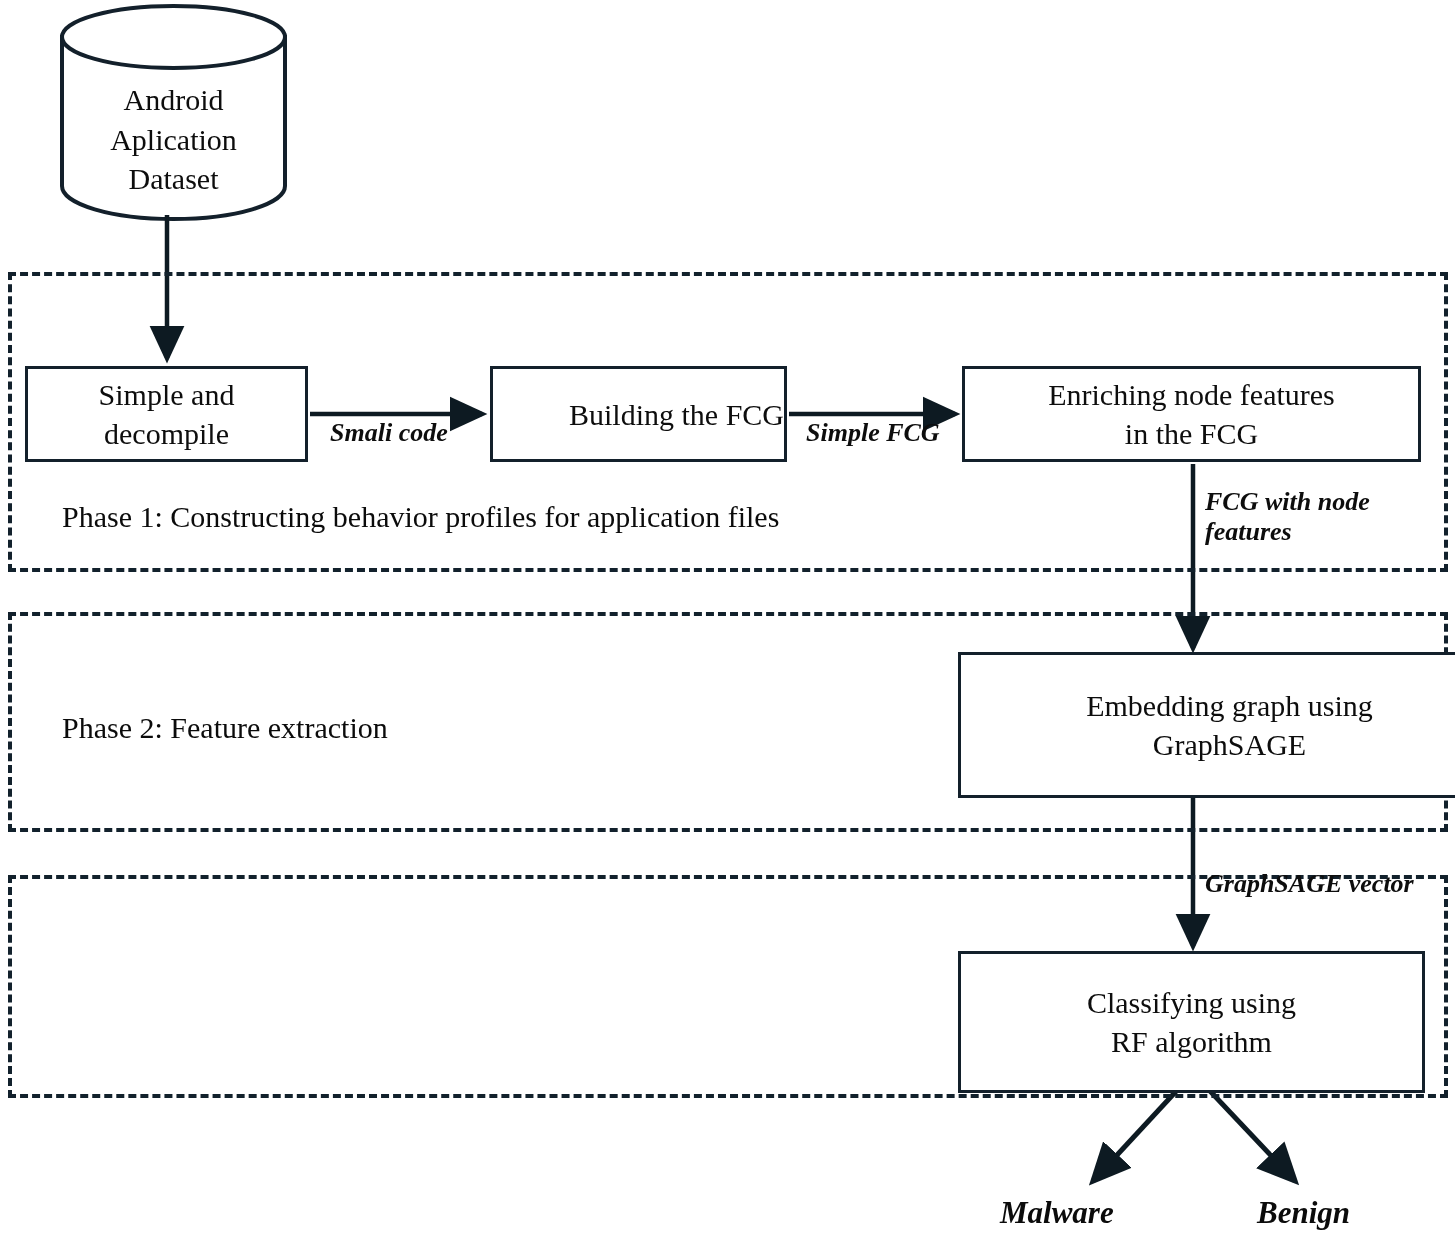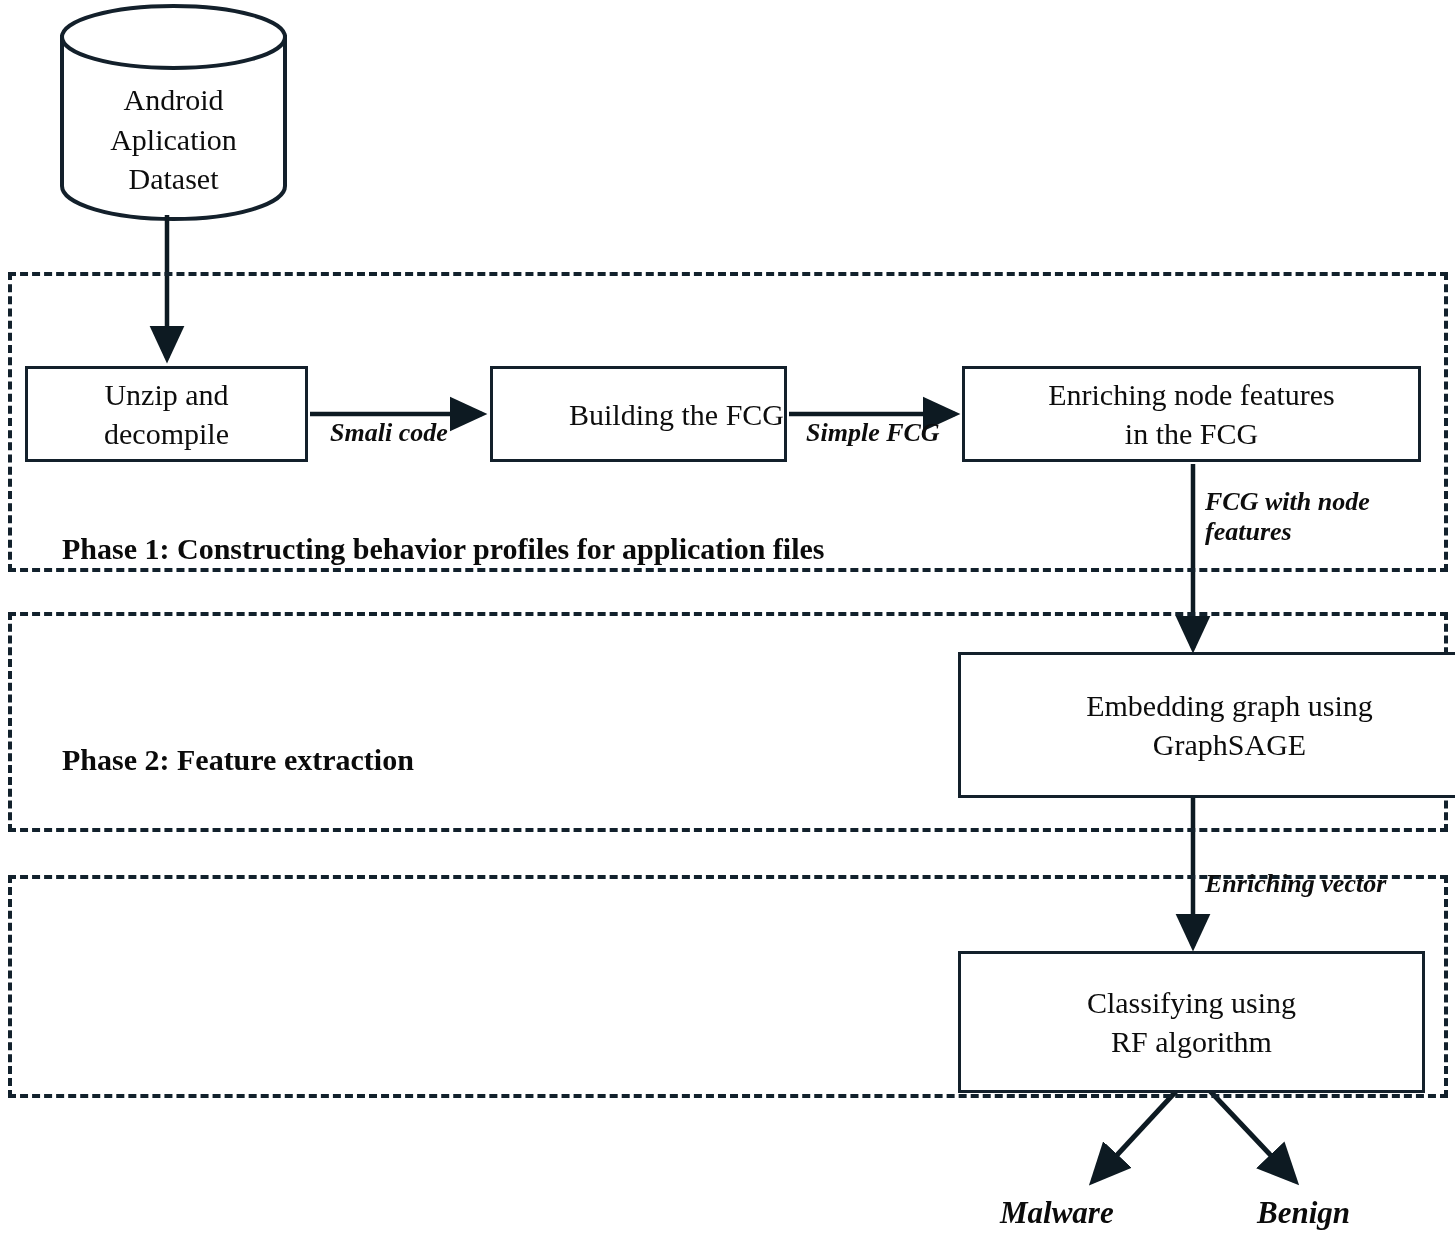--- a/index.html
+++ b/index.html
@@ -52,26 +52,25 @@
     font-weight: 700;
     font-size: 26px;
     line-height: 1.18;
     color: #0d0d0d;
     background: transparent;
     z-index: 7;
     white-space: pre-line;
   }
   .phase-label {
     position: absolute;
-    font-weight: 700;
+    font-weight: 400;
     font-size: 30px;
     color: #0b0b0b;
     z-index: 6;
     white-space: nowrap;
-    margin-top: 32px;
   }
   .outcome-label {
     position: absolute;
     font-weight: 700;
     font-size: 31px;
     color: #0b0b0b;
     z-index: 6;
     white-space: nowrap;
     font-style: italic;
   }
@@ -120,21 +119,21 @@
   </svg>
 
   <div class="cyl-label" style="left:62px; top:80px; width:223px;">
     <span>Android</span>
     <span>Aplication</span>
     <span>Dataset</span>
   </div>
 
   <div class="node-box" style="left:25px; top:366px; width:283px; height:96px;">
     <div>
-      <span>Unzip and</span>
+      <span>Simple and</span>
       <span>decompile</span>
     </div>
   </div>
 
   <div class="node-box" style="left:490px; top:366px; width:297px; height:96px;justify-content:flex-end;">
     <div>
       <span>Building the FCG</span>
     </div>
   </div>
 
@@ -166,21 +165,21 @@
   <div class="edge-label" style="left:806px; top:387px;">
     <span>Simple FCG</span>
   </div>
 
   <div class="edge-label" style="left:1205px; top:456px; width:205px;">
     <span>FCG with node</span>
     <span>features</span>
   </div>
 
   <div class="edge-label" style="left:1205px; top:838px;">
-    <span>Enriching vector</span>
+    <span>GraphSAGE vector</span>
   </div>
 
   <div class="phase-label" style="left:62px; top:500px;">
     <span>Phase 1: Constructing behavior profiles for application files</span>
   </div>
 
   <div class="phase-label" style="left:62px; top:711px;">
     <span>Phase 2: Feature extraction</span>
   </div>
 

